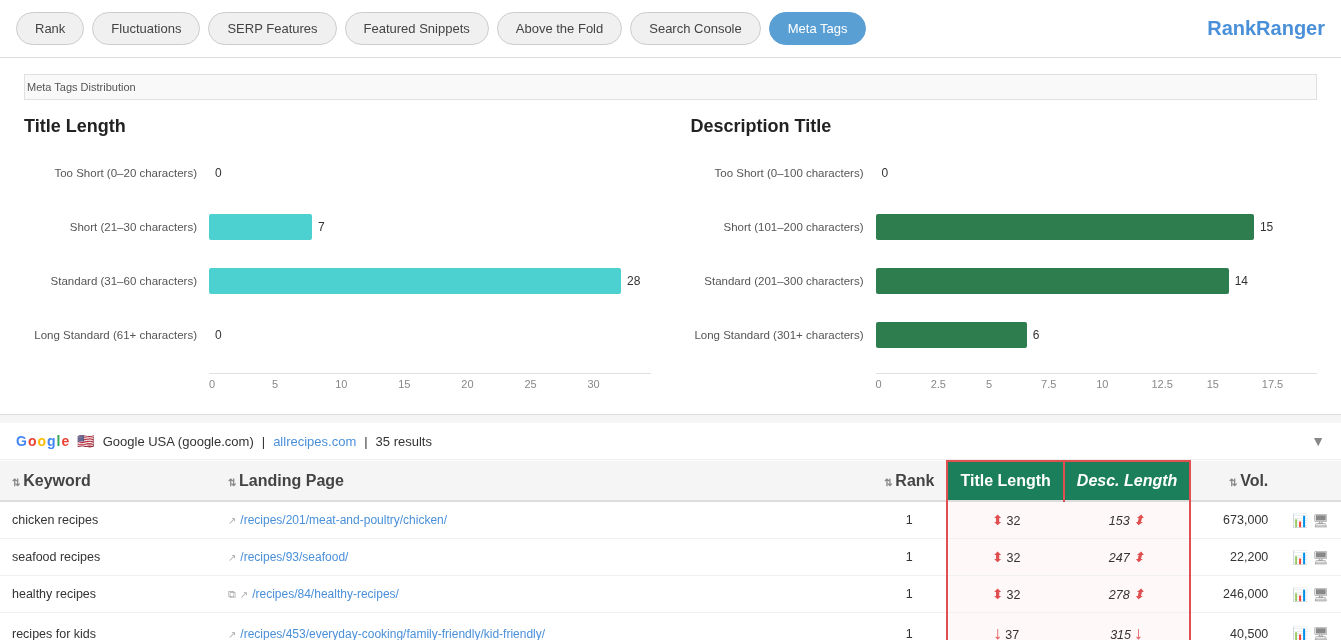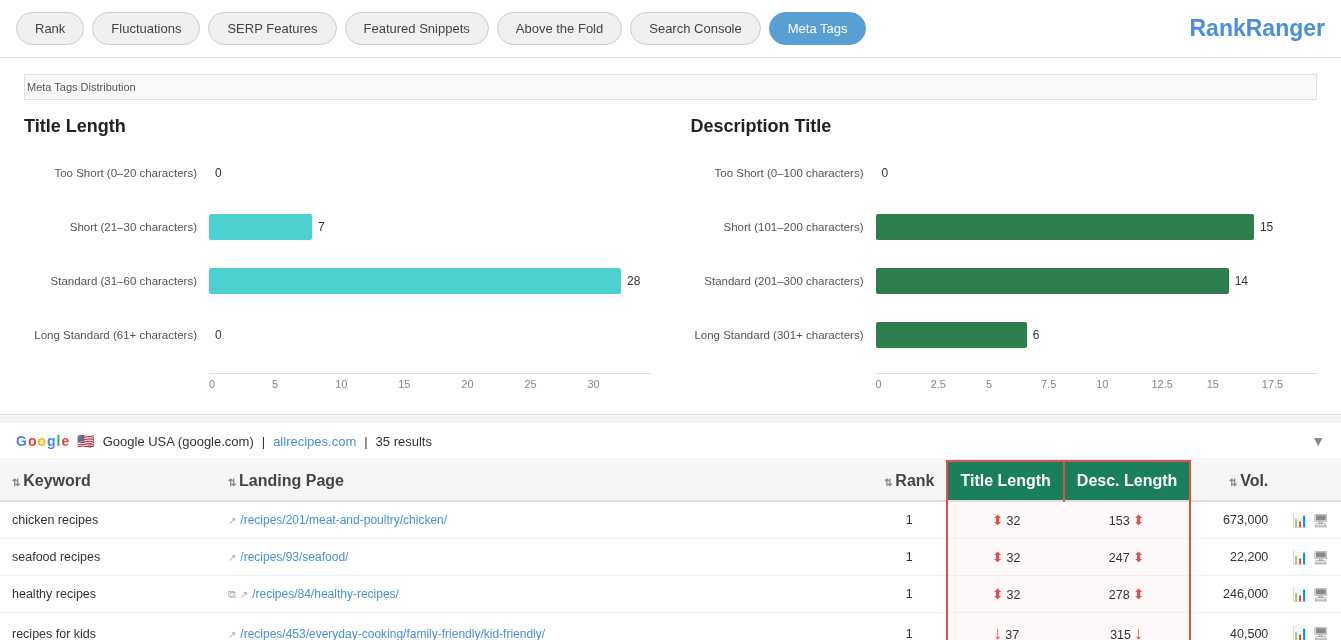--- a/index.html
+++ b/index.html
@@ -24,21 +24,21 @@
       color: #444;
       white-space: nowrap;
     }
     .nav-tab.active {
       background: #5a9fd4;
       color: #fff;
       border-color: #5a9fd4;
     }
     .brand {
       margin-left: auto;
-      font-size: 23px;
+      font-size: 20px;
       font-weight: bold;
       color: #333;
     }
     .brand span { color: #4a90d9; }
 
     
     .chart-section {
       background: #fff;
       margin: 0;
       padding: 16px 24px 24px;
@@ -172,21 +172,21 @@
       font-size: 10px;
       color: #888;
     }
     .col-highlighted-header {
       background: #1a7f5a;
       color: #fff !important;
     }
 
     .rank-col { width: 60px; text-align: center; }
     .title-length-col { width: 110px; text-align: center; }
-    .desc-length-col { width: 101px; text-align: center; }
+    .desc-length-col { width: 101px; text-align: center; font-style: italic; }
     .vol-col { width: 90px; text-align: right; }
     .actions-col { width: 60px; text-align: center; }
 
     .landing-page-link { color: #4a90d9; text-decoration: none; font-size: 12px; }
     .ext-link-icon { color: #aaa; margin-right: 4px; font-size: 10px; }
     .copy-icon { color: #aaa; font-size: 11px; margin-right: 4px; }
     .highlighted-header-group {
       border-left: 2px solid #e05050;
       border-right: 2px solid #e05050;
       border-top: 2px solid #e05050;

